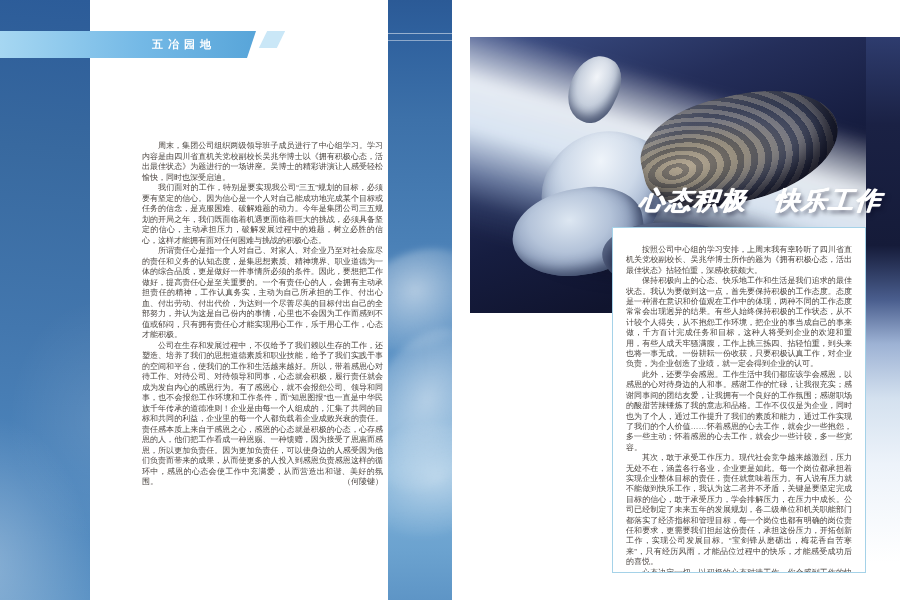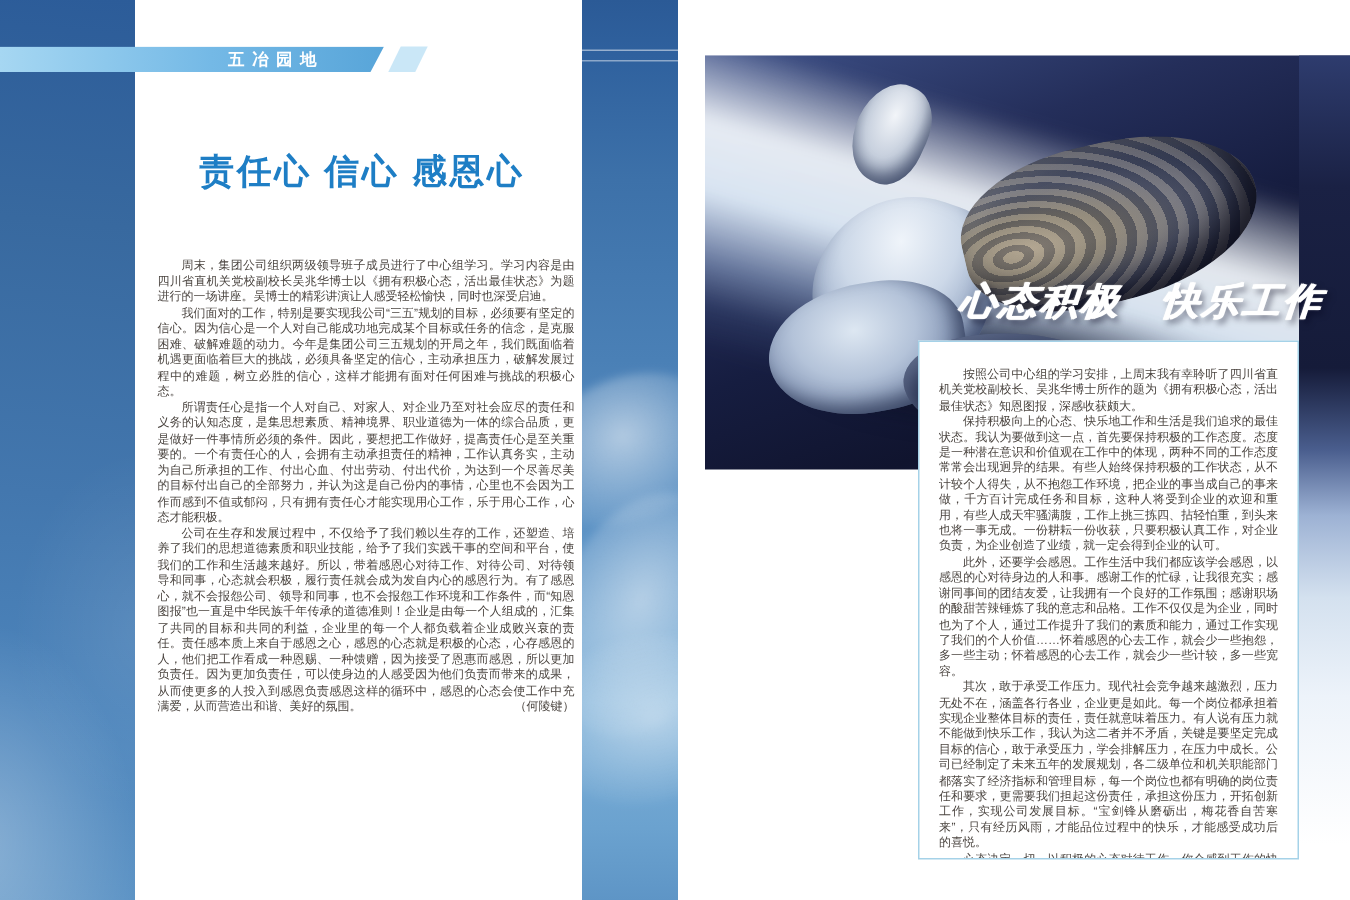--- a/index.html
+++ b/index.html
@@ -7,34 +7,34 @@
           font-family:"Liberation Sans","DejaVu Sans",sans-serif;}
 
   
   .sidebar{position:absolute;left:0;top:0;width:90px;height:600px;
     background:
       radial-gradient(ellipse 170px 240px at -15% 94%, rgba(255,255,255,.28), transparent 62%),
       radial-gradient(ellipse 150px 200px at 110% 70%, rgba(255,255,255,.10), transparent 60%),
       linear-gradient(185deg,#2c5c99 0%,#38699f 25%,#4377ae 55%,#4c84bb 78%,#5f95c6 100%);}
 
   
-  .ribbon{position:absolute;left:0;top:31px;width:256px;height:17px;z-index:6;
+  .ribbon{position:absolute;left:0;top:31px;width:256px;height:27px;z-index:6;
     background:linear-gradient(90deg,#a6d7f2 0%,#74b9e6 55%,#58a5d9 100%);
     clip-path:polygon(0 0,100% 0,calc(100% - 9px) 100%,0 100%);
     display:flex;align-items:center;justify-content:flex-end;
     padding-right:40px;box-sizing:border-box;
     color:#ffffff;font-size:11px;font-weight:bold;letter-spacing:5px;}
   .ribbon-accent{position:absolute;left:263px;top:31px;width:18px;height:17px;z-index:6;
     background:rgba(158,211,240,.55);transform:skewX(-26deg);}
 
   
   .left-article{position:absolute;left:105px;top:99px;width:278px;}
   .article-title{margin:0 0 0 28px;font-size:23px;font-weight:bold;
     color:#1e7ec5;letter-spacing:2px;white-space:nowrap;}
-  .left-body{margin-top:42px;}
+  .left-body{margin-top:42px;margin-left:37px;}
   .para{margin:0;font-size:8px;line-height:10.5px;text-align:justify;
     text-indent:2em;color:#4b4540;}
   .author{float:right;text-indent:0;}
 
   
   .gutter{position:absolute;left:388px;top:0;width:64px;height:600px;overflow:hidden;
     background:linear-gradient(180deg,#2b5a96 0%,#2f619e 6%,#3d71a9 20%,#4a80b6 40%,
       #5e94c6 60%,#7db0d8 78%,#6ba2cf 92%,#5e95c6 100%);}
   .gutter-lines{position:absolute;top:33px;left:0;right:0;height:1px;
     background:rgba(255,255,255,.5);box-shadow:0 7px 0 rgba(255,255,255,.45);}
@@ -101,21 +101,20 @@
 <div class="spread">
 
   <div class="sidebar"></div>
 
   <div class="ribbon">
     <span>五冶园地</span>
   </div>
   <div class="ribbon-accent"></div>
 
   <div class="left-article">
-    <h1 class="article-title">责任心 信心 感恩心</h1>
     <div class="left-body">
       <p class="para">周末，集团公司组织两级领导班子成员进行了中心组学习。学习内容是由四川省直机关党校副校长吴兆华博士以《拥有积极心态，活出最佳状态》为题进行的一场讲座。吴博士的精彩讲演让人感受轻松愉快，同时也深受启迪。</p>
       <p class="para">我们面对的工作，特别是要实现我公司“三五”规划的目标，必须要有坚定的信心。因为信心是一个人对自己能成功地完成某个目标或任务的信念，是克服困难、破解难题的动力。今年是集团公司三五规划的开局之年，我们既面临着机遇更面临着巨大的挑战，必须具备坚定的信心，主动承担压力，破解发展过程中的难题，树立必胜的信心，这样才能拥有面对任何困难与挑战的积极心态。</p>
       <p class="para">所谓责任心是指一个人对自己、对家人、对企业乃至对社会应尽的责任和义务的认知态度，是集思想素质、精神境界、职业道德为一体的综合品质，更是做好一件事情所必须的条件。因此，要想把工作做好，提高责任心是至关重要的。一个有责任心的人，会拥有主动承担责任的精神，工作认真务实，主动为自己所承担的工作、付出心血、付出劳动、付出代价，为达到一个尽善尽美的目标付出自己的全部努力，并认为这是自己份内的事情，心里也不会因为工作而感到不值或郁闷，只有拥有责任心才能实现用心工作，乐于用心工作，心态才能积极。</p>
       <p class="para"><span>公司在生存和发展过程中，不仅给予了我们赖以生存的工作，还塑造、培养了我们的思想道德素质和职业技能，给予了我们实践干事的空间和平台，使我们的工作和生活越来越好。所以，带着感恩心对待工作、对待公司、对待领导和同事，心态就会积极，履行责任就会成为发自内心的感恩行为。有了感恩心，就不会报怨公司、领导和同事，也不会报怨工作环境和工作条件，而“知恩图报”也一直是中华民族千年传承的道德准则！企业是由每一个人组成的，汇集了共同的目标和共同的利益，企业里的每一个人都负载着企业成败兴衰的责任。责任感本质上来自于感恩之心，感恩的心态就是积极的心态，心存感恩的人，他们把工作看成一种恩赐、一种馈赠，因为接受了恩惠而感恩，所以更加负责任。因为更加负责任，可以使身边的人感受因为他们负责而带来的成果，从而使更多的人投入到感恩负责感恩这样的循环中，感恩的心态会使工作中充满爱，从而营造出和谐、美好的氛围。</span><span class="author">（何陵键）</span></p>
     </div>
   </div>
 
   <div class="gutter">
     <div class="gutter-lines"></div>
@@ -131,20 +130,20 @@
     <div class="shell-pale-b"></div>
     <div class="shell-small-top"></div>
     <div class="mussel-bottom"></div>
     <div class="mussel-big"></div>
   </div>
   <div class="photo-strip"></div>
 
   <div class="photo-title">心态积极　快乐工作</div>
 
   <div class="article-box">
-    <p class="para">按照公司中心组的学习安排，上周末我有幸聆听了四川省直机关党校副校长、吴兆华博士所作的题为《拥有积极心态，活出最佳状态》知恩图报，深感收获颇大。</p>
+    <p class="para">按照公司中心组的学习安排，上周末我有幸聆听了四川省直机关党校副校长、吴兆华博士所作的题为《拥有积极心态，活出最佳状态》拈轻怕重，深感收获颇大。</p>
     <p class="para">保持积极向上的心态、快乐地工作和生活是我们追求的最佳状态。我认为要做到这一点，首先要保持积极的工作态度。态度是一种潜在意识和价值观在工作中的体现，两种不同的工作态度常常会出现迥异的结果。有些人始终保持积极的工作状态，从不计较个人得失，从不抱怨工作环境，把企业的事当成自己的事来做，千方百计完成任务和目标，这种人将受到企业的欢迎和重用，有些人成天牢骚满腹，工作上挑三拣四、拈轻怕重，到头来也将一事无成。一份耕耘一份收获，只要积极认真工作，对企业负责，为企业创造了业绩，就一定会得到企业的认可。</p>
     <p class="para">此外，还要学会感恩。工作生活中我们都应该学会感恩，以感恩的心对待身边的人和事。感谢工作的忙碌，让我很充实；感谢同事间的团结友爱，让我拥有一个良好的工作氛围；感谢职场的酸甜苦辣锤炼了我的意志和品格。工作不仅仅是为企业，同时也为了个人，通过工作提升了我们的素质和能力，通过工作实现了我们的个人价值……怀着感恩的心去工作，就会少一些抱怨，多一些主动；怀着感恩的心去工作，就会少一些计较，多一些宽容。</p>
     <p class="para">其次，敢于承受工作压力。现代社会竞争越来越激烈，压力无处不在，涵盖各行各业，企业更是如此。每一个岗位都承担着实现企业整体目标的责任，责任就意味着压力。有人说有压力就不能做到快乐工作，我认为这二者并不矛盾，关键是要坚定完成目标的信心，敢于承受压力，学会排解压力，在压力中成长。公司已经制定了未来五年的发展规划，各二级单位和机关职能部门都落实了经济指标和管理目标，每一个岗位也都有明确的岗位责任和要求，更需要我们担起这份责任，承担这份压力，开拓创新工作，实现公司发展目标。“宝剑锋从磨砺出，梅花香自苦寒来”，只有经历风雨，才能品位过程中的快乐，才能感受成功后的喜悦。</p>
     <p class="para"><span>心态决定一切。以积极的心态对待工作，你会感到工作的快乐、生活的美好，成功也会离你越来越近。</span></p>
   </div>
 
 </div>
 
 </body></html>

